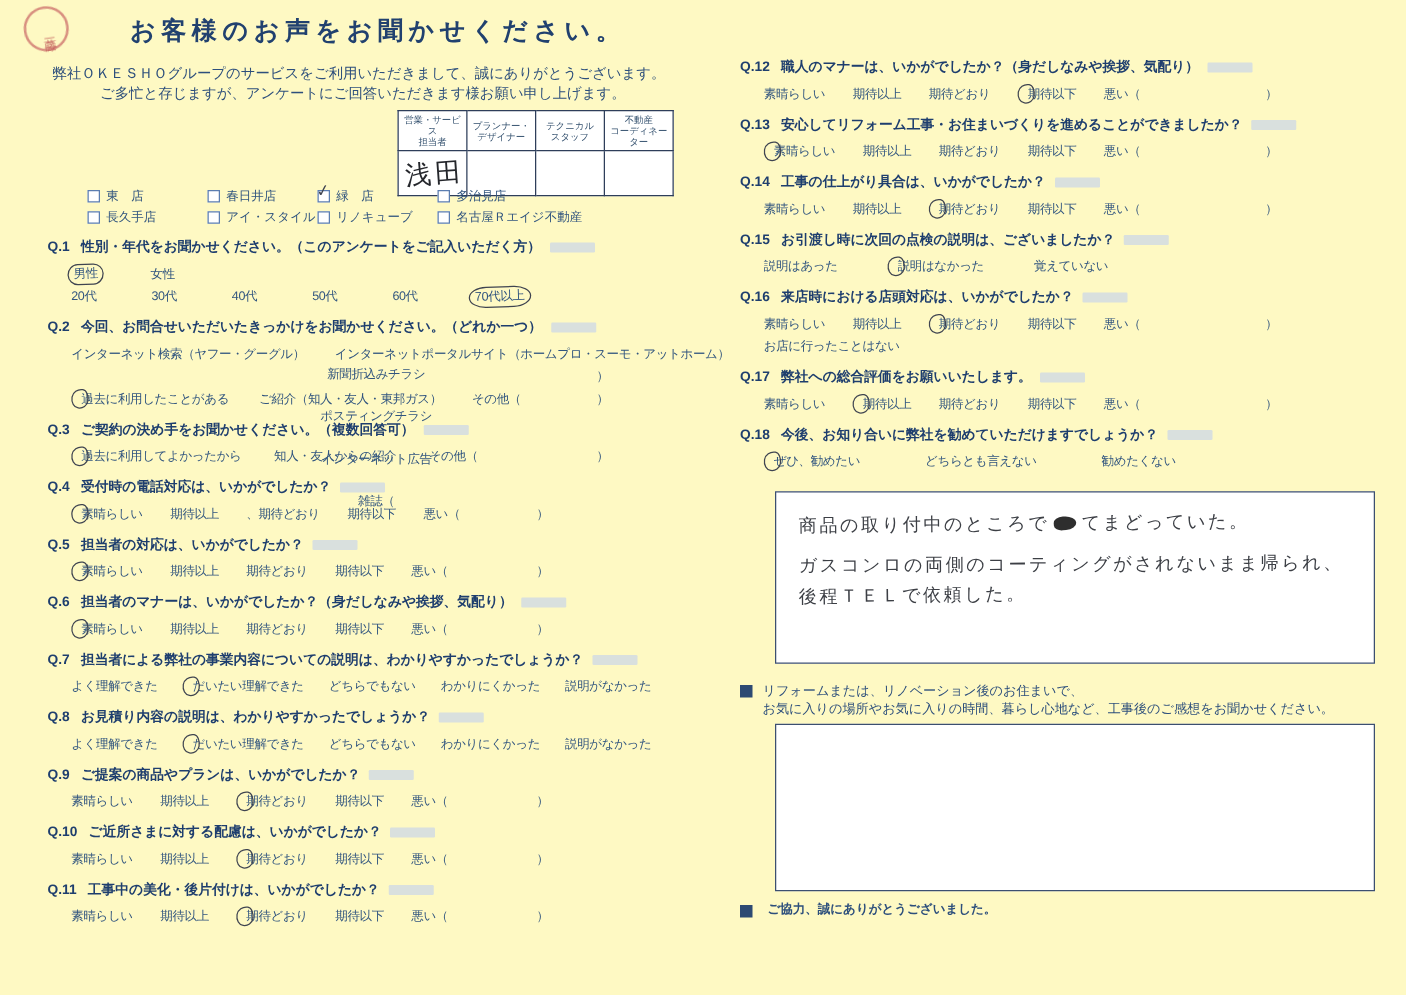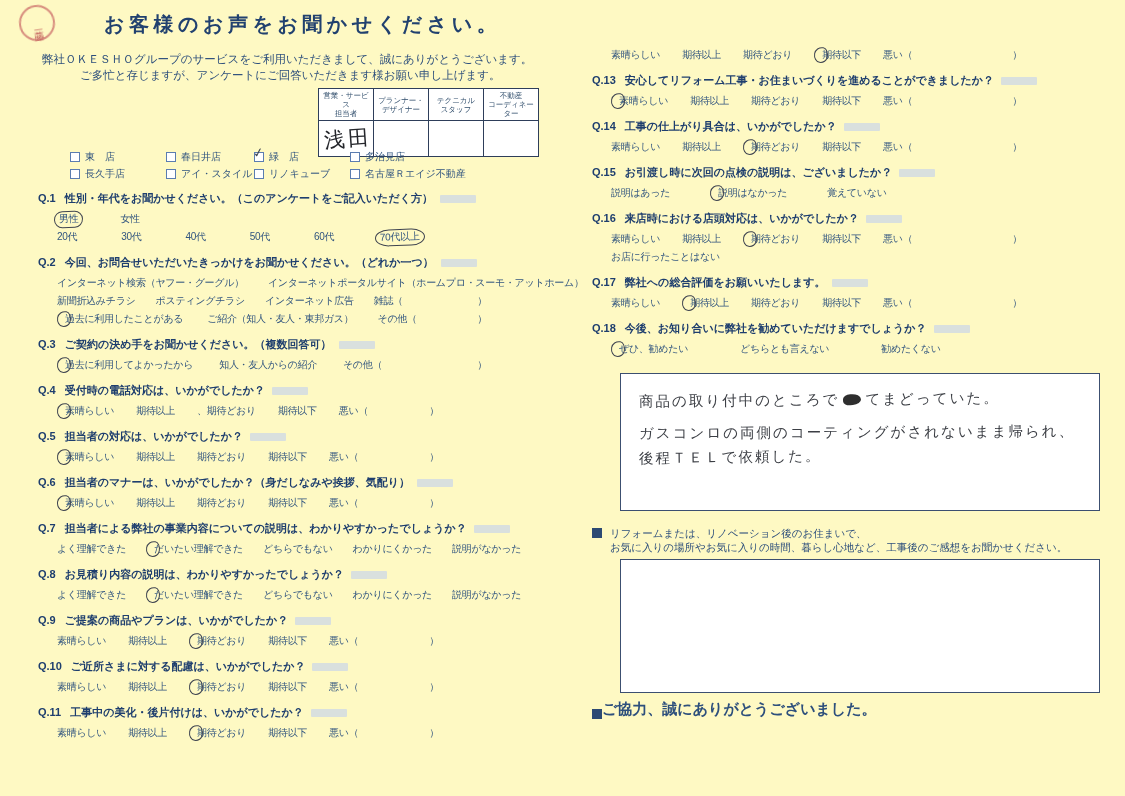--- a/index.html
+++ b/index.html
@@ -80,21 +80,21 @@
   .comment:nth-of-type(1) .c-box{height:122px;}
   .comment:nth-of-type(2) .c-box{height:118px;}
   .hw{font-size:14.5px;color:#3c3f45;letter-spacing:2px;line-height:23px;white-space:nowrap;}
   .hw0{margin-bottom:10px;transform:rotate(-0.6deg);}
   .hw1{transform:rotate(-0.3deg);}
   .hw2{transform:rotate(-0.8deg);}
   .scribble{
     display:inline-block;width:18px;height:11px;background:#2e2e2e;
     border-radius:45% 55% 50% 40%;margin:0 4px;vertical-align:-1px;transform:rotate(-4deg);
   }
-  .footer-line{display:flex;gap:0;align-items:flex-end;margin-top:7px;font-size:15px;font-weight:bold;color:#2d4f7c;}
+  .footer-line{display:flex;gap:12px;align-items:flex-end;margin-top:7px;font-size:10px;font-weight:bold;color:#2d4f7c;}
 </style>
 </head>
 <body>
 
 <div class="page">
 
   <div class="stamp">三藤</div>
 
   <div class="page-title">お客様のお声をお聞かせください。</div>
 
@@ -198,21 +198,21 @@
       <div class="q">
         <div class="q-title"><span class="q-id">Q.2</span><span>今回、お問合せいただいたきっかけをお聞かせください。（どれか一つ）</span><span class="smear"></span></div>
         <div class="opt-row" style="gap: 24px;">
           <span class="answer-option">
             <span>インターネット検索（ヤフー・グーグル）</span>
           </span>
           <span class="answer-option">
             <span>インターネットポータルサイト（ホームプロ・スーモ・アットホーム）</span>
           </span>
         </div>
-        <div class="opt-row" style="gap: 20px;">
+        <div class="opt-row" style="gap: 20px; flex-direction: column;">
           <span class="answer-option">
             <span>新聞折込みチラシ</span>
           </span>
           <span class="answer-option">
             <span>ポスティングチラシ</span>
           </span>
           <span class="answer-option">
             <span>インターネット広告</span>
           </span>
           <span class="answer-option">
@@ -422,20 +422,21 @@
             <span>悪い（</span>
           </span>
           <span class="rparen rp-mid">）</span>
         </div>
       </div>
     </div>
 
   <div class="col" id="col-right">
     <div id="right-questions">
         <div class="q">
+          <div class="q-title"><span class="q-id">Q.12</span><span>職人のマナーは、いかがでしたか？（身だしなみや挨拶、気配り）</span><span class="smear"></span></div>
           <div class="opt-row" style="gap: 22px;">
             <span class="answer-option">
               <span>素晴らしい</span>
             </span>
             <span class="answer-option">
               <span>期待以上</span>
             </span>
             <span class="answer-option">
               <span>期待どおり</span>
             </span>

